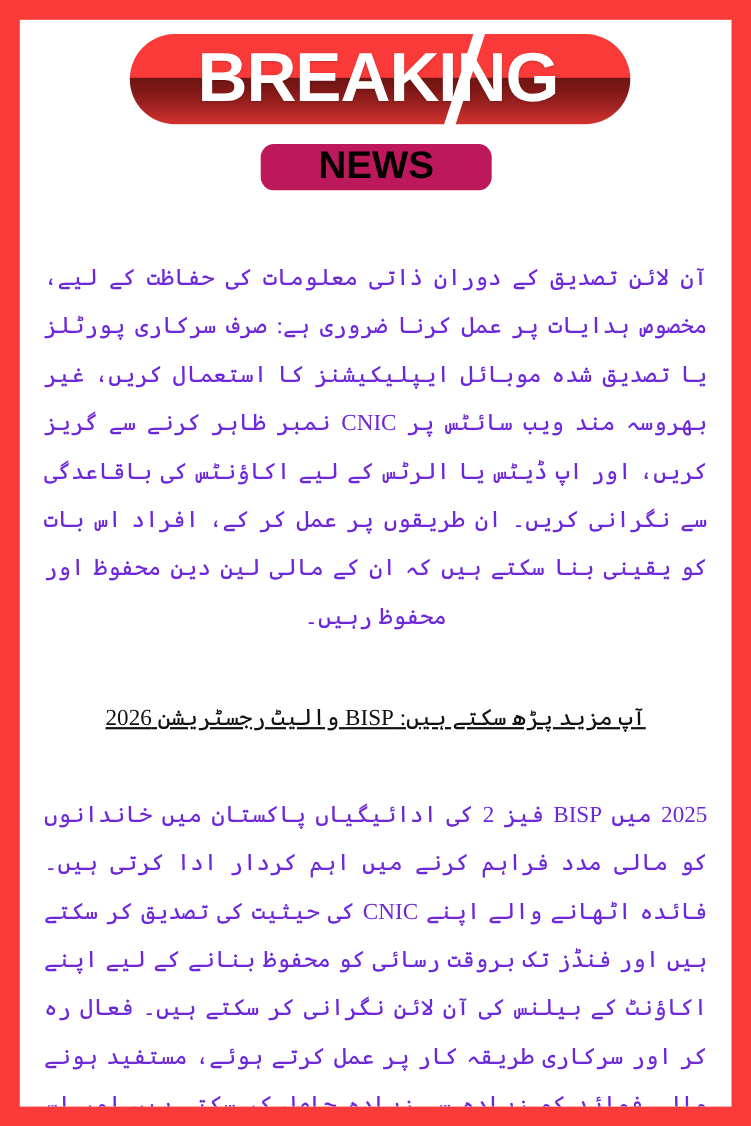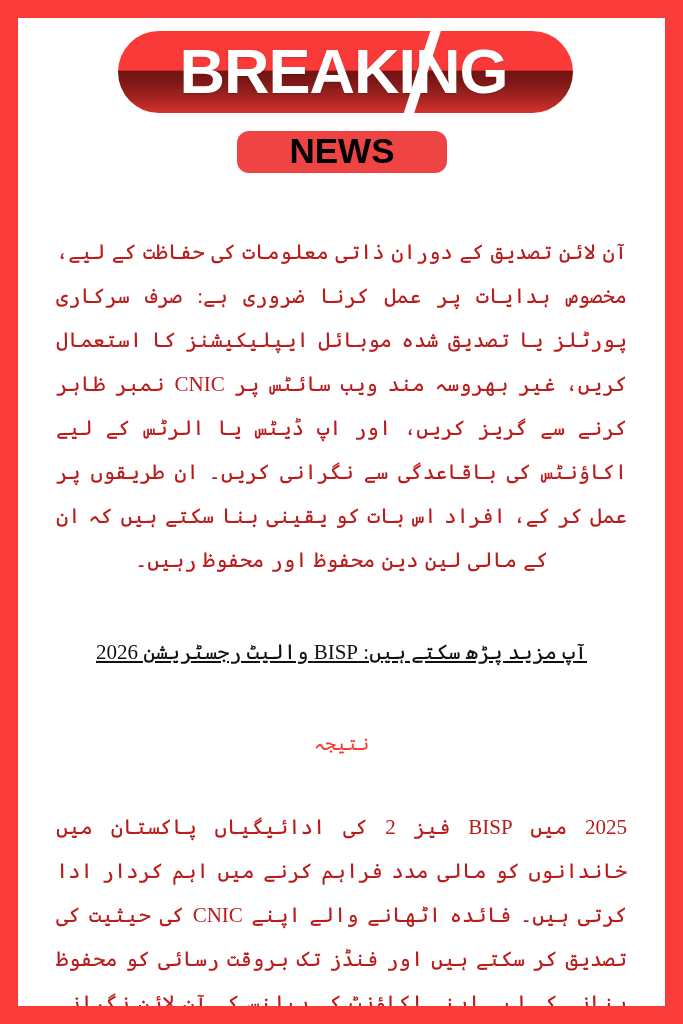--- a/index.html
+++ b/index.html
@@ -87,21 +87,21 @@
     z-index: 3;
   }
 
   .news-badge {
     position: absolute;
     left: 219px;
     top: 113px;
     width: 210px;
     height: 42px;
     border-radius: 12px;
-    background: #ef4444;
+    background: #be185d;
     display: flex;
     align-items: center;
     justify-content: center;
     direction: ltr;
   }
   .news-badge-text {
     color: #000000;
     font-family: "Liberation Sans", "DejaVu Sans", sans-serif;
     font-weight: bold;
     font-size: 35px;
@@ -127,24 +127,24 @@
     text-align: center;
     direction: rtl;
   }
 
   .section-heading.conclusion {
     margin-top: 58px;
     font-size: 19px;
   }
 
   .body-paragraph {
-    margin: 16px;
+    margin: 0;
     font-size: 21px;
     line-height: 44px;
-    color: #b91c1c;
+    color: #6d28d9;
     text-align: justify;
     text-align-last: center;
     direction: rtl;
     letter-spacing: 0;
     word-spacing: 1px;
   }
 
   .para-gap-top { margin-top: 52px; }
 
   .read-more {
@@ -177,19 +177,18 @@
       </div>
     </div>
 
     <div class="article">
 
 
       <p class="body-paragraph para-gap-top">آن لائن تصدیق کے دوران ذاتی معلومات کی حفاظت کے لیے، مخصوص ہدایات پر عمل کرنا ضروری ہے: صرف سرکاری پورٹلز یا تصدیق شدہ موبائل ایپلیکیشنز کا استعمال کریں، غیر بھروسہ مند ویب سائٹس پر CNIC نمبر ظاہر کرنے سے گریز کریں، اور اپ ڈیٹس یا الرٹس کے لیے اکاؤنٹس کی باقاعدگی سے نگرانی کریں۔ ان طریقوں پر عمل کر کے، افراد اس بات کو یقینی بنا سکتے ہیں کہ ان کے مالی لین دین محفوظ اور محفوظ رہیں۔</p>
 
       <p class="read-more">آپ مزید پڑھ سکتے ہیں: BISP والیٹ رجسٹریشن 2026</p>
 
-      <h2 class="section-heading conclusion">نتیجہ</h2>
 
       <p class="body-paragraph final-block">2025 میں BISP فیز 2 کی ادائیگیاں پاکستان میں خاندانوں کو مالی مدد فراہم کرنے میں اہم کردار ادا کرتی ہیں۔ فائدہ اٹھانے والے اپنے CNIC کی حیثیت کی تصدیق کر سکتے ہیں اور فنڈز تک بروقت رسائی کو محفوظ بنانے کے لیے اپنے اکاؤنٹ کے بیلنس کی آن لائن نگرانی کر سکتے ہیں۔ فعال رہ کر اور سرکاری طریقہ کار پر عمل کرتے ہوئے، مستفید ہونے والے فوائد کو زیادہ سے زیادہ حاصل کر سکتے ہیں اور اس ضروری امداد کی ہموار تقسیم کو یقینی بنا سکتے ہیں۔</p>
 
     </div>
   </div>
 </div>
 
 </body></html>

